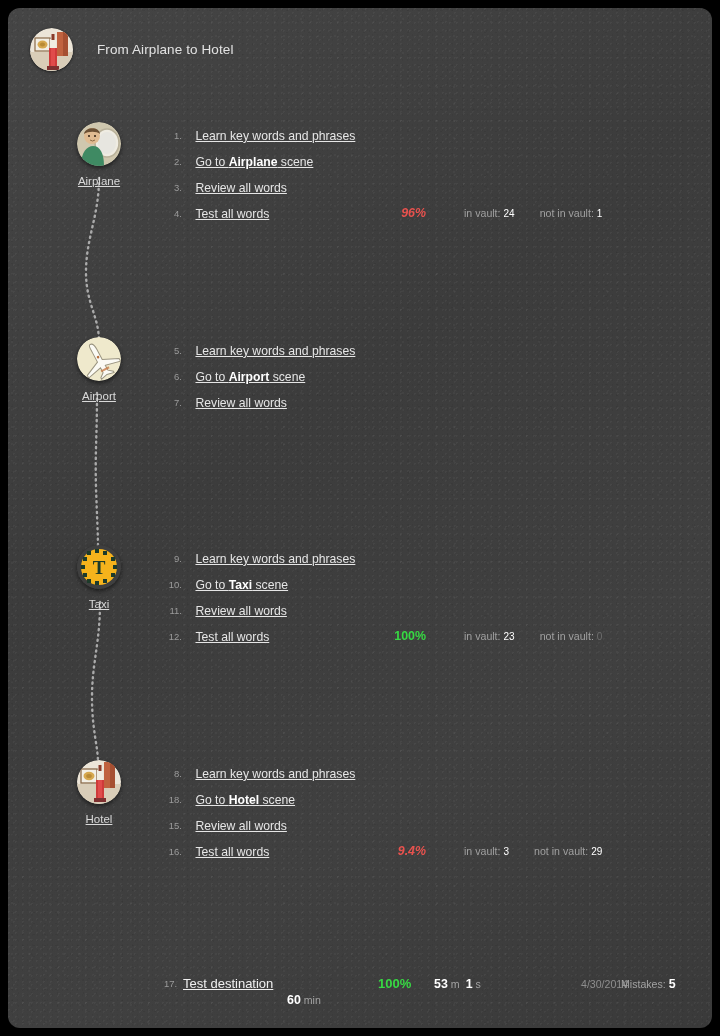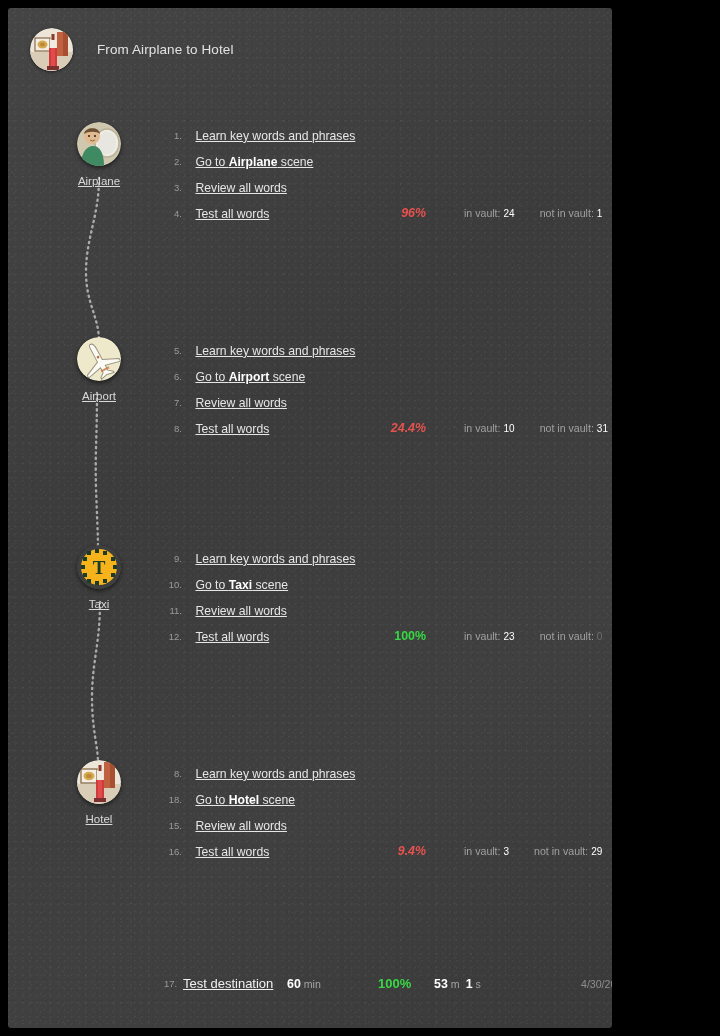--- a/index.html
+++ b/index.html
@@ -20,23 +20,23 @@
     position: relative;
     width: 720px;
     height: 1036px;
     background: #000;
     box-sizing: border-box;
   }
   #board {
     position: absolute;
     left: 8px;
     top: 8px;
-    width: 604px;
+    width: 704px;
     height: 1020px;
-    border-radius: 3px;
+    border-radius: 12px;
     background-color: #3f3f3f;
     background-image:
       radial-gradient(circle at 12% 8%,  rgba(255,255,255,0.045) 0 1px, transparent 1px),
       radial-gradient(circle at 37% 22%, rgba(0,0,0,0.06) 0 1px, transparent 1px),
       radial-gradient(circle at 63% 51%, rgba(255,255,255,0.035) 0 1px, transparent 1px),
       radial-gradient(circle at 81% 76%, rgba(0,0,0,0.055) 0 1px, transparent 1px),
       radial-gradient(circle at 25% 64%, rgba(255,255,255,0.03) 0 1px, transparent 1px),
       radial-gradient(circle at 92% 33%, rgba(0,0,0,0.05) 0 1px, transparent 1px),
       linear-gradient(145deg, #454545 0%, #3c3c3c 40%, #404040 70%, #3a3a3a 100%);
     background-size: 7px 7px, 11px 11px, 9px 9px, 13px 13px, 17px 17px, 5px 5px, 100% 100%;
@@ -189,21 +189,21 @@
     left: 27px;
     top: 0;
     color: #f0f0f0;
     font-size: 13px;
     text-decoration: underline;
     cursor: pointer;
   }
   #footer .dur {
     position: absolute;
     left: 131px;
-    top: 0;
+    top: 16px;
     font-size: 10.6px;
     color: #a3a3a3;
   }
   #footer .dur .n { color: #ffffff; font-size: 12.4px; font-weight: bold; margin-right: 3px; }
   #footer .fpct {
     position: absolute;
     left: 222px;
     top: 0;
     color: #37d943;
     font-size: 13px;
@@ -346,30 +346,20 @@
         <div class="task">
           <span class="num">6.</span>
           <span class="lbl"><span>Go to </span><b>Airport</b><span> scene</span></span>
         </div>
 
         <div class="task">
           <span class="num">7.</span>
           <span class="lbl">Review all words</span>
         </div>
 
-        <div class="task">
-          <span class="num">8.</span>
-          <span class="lbl">Test all words</span>
-          <span class="stats">
-            <span class="pct red">24.4%</span>
-            <span class="vault">
-              <span class="k">in vault:</span><span class="v">10</span><span class="k">not in vault:</span><span class="v">31</span>
-            </span>
-          </span>
-        </div>
 
       </div>
     </div>
 
     <div class="scene" style="top:537px;">
       <div class="scene-icon-wrap" style="left:46px;">
         <span class="scene-icon">
           <svg viewBox="0 0 44 44" width="44" height="44" aria-hidden="true">
             <circle cx="22" cy="22" r="22" fill="#3f3f3f"></circle>
             <circle cx="22" cy="22" r="18" fill="#f6b31c"></circle>

